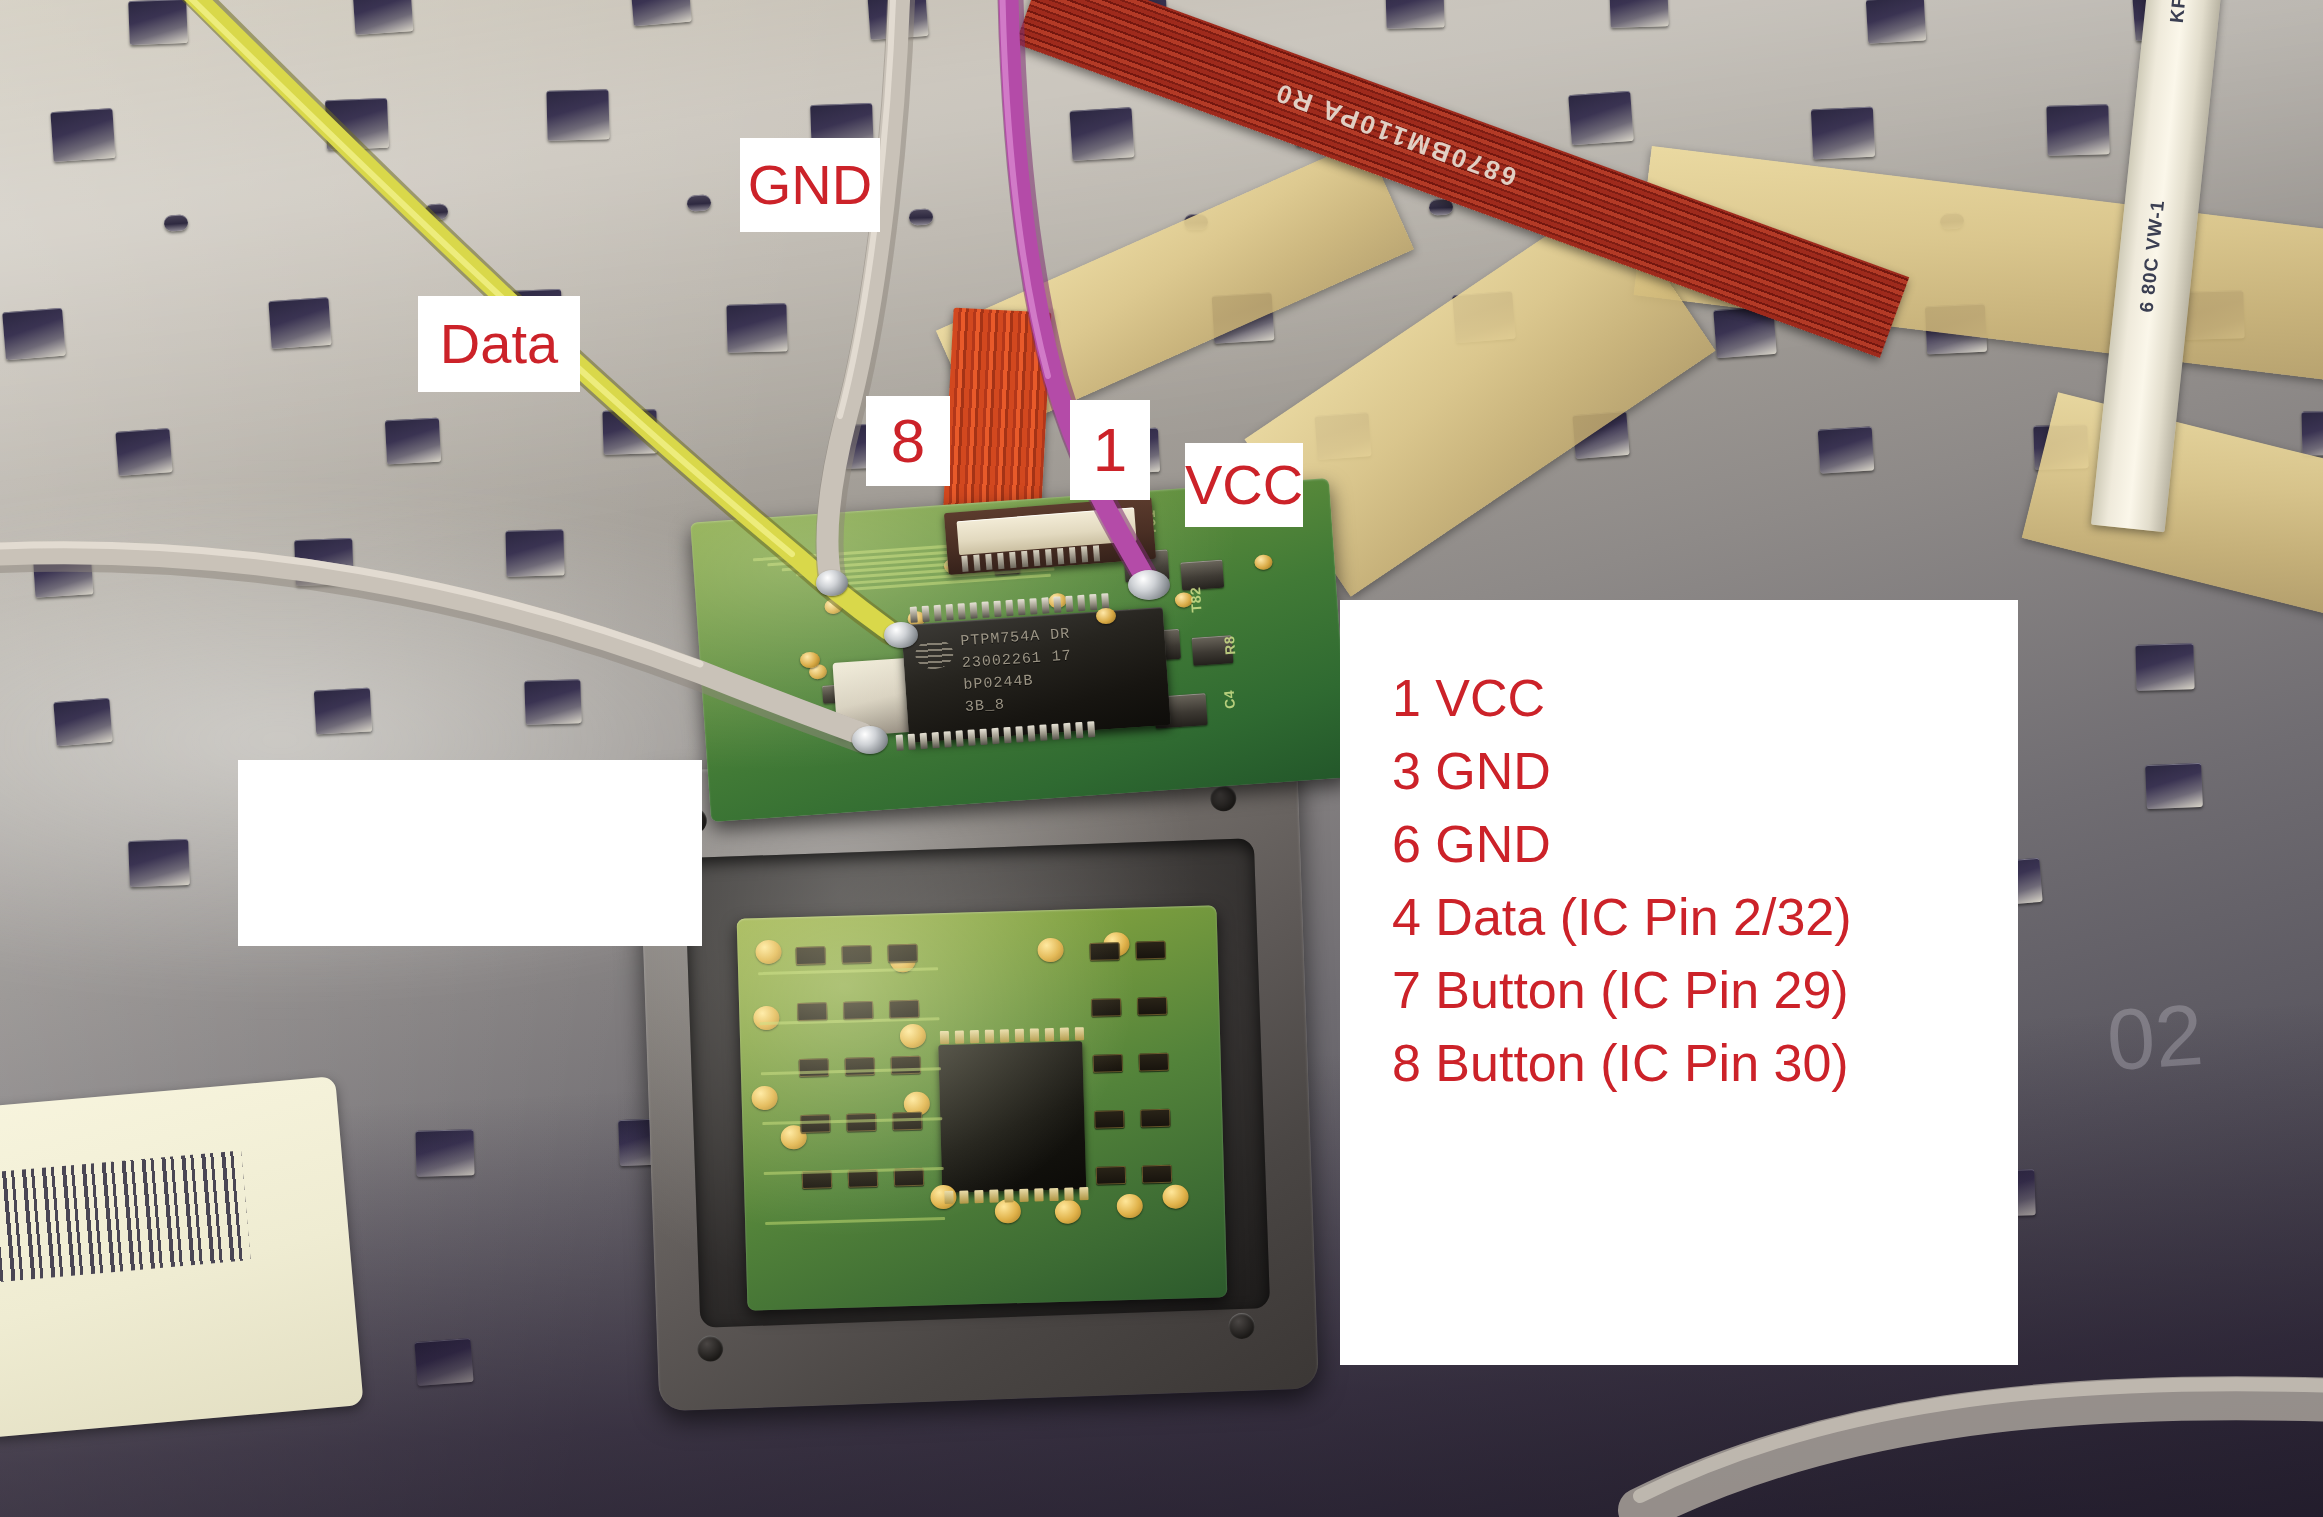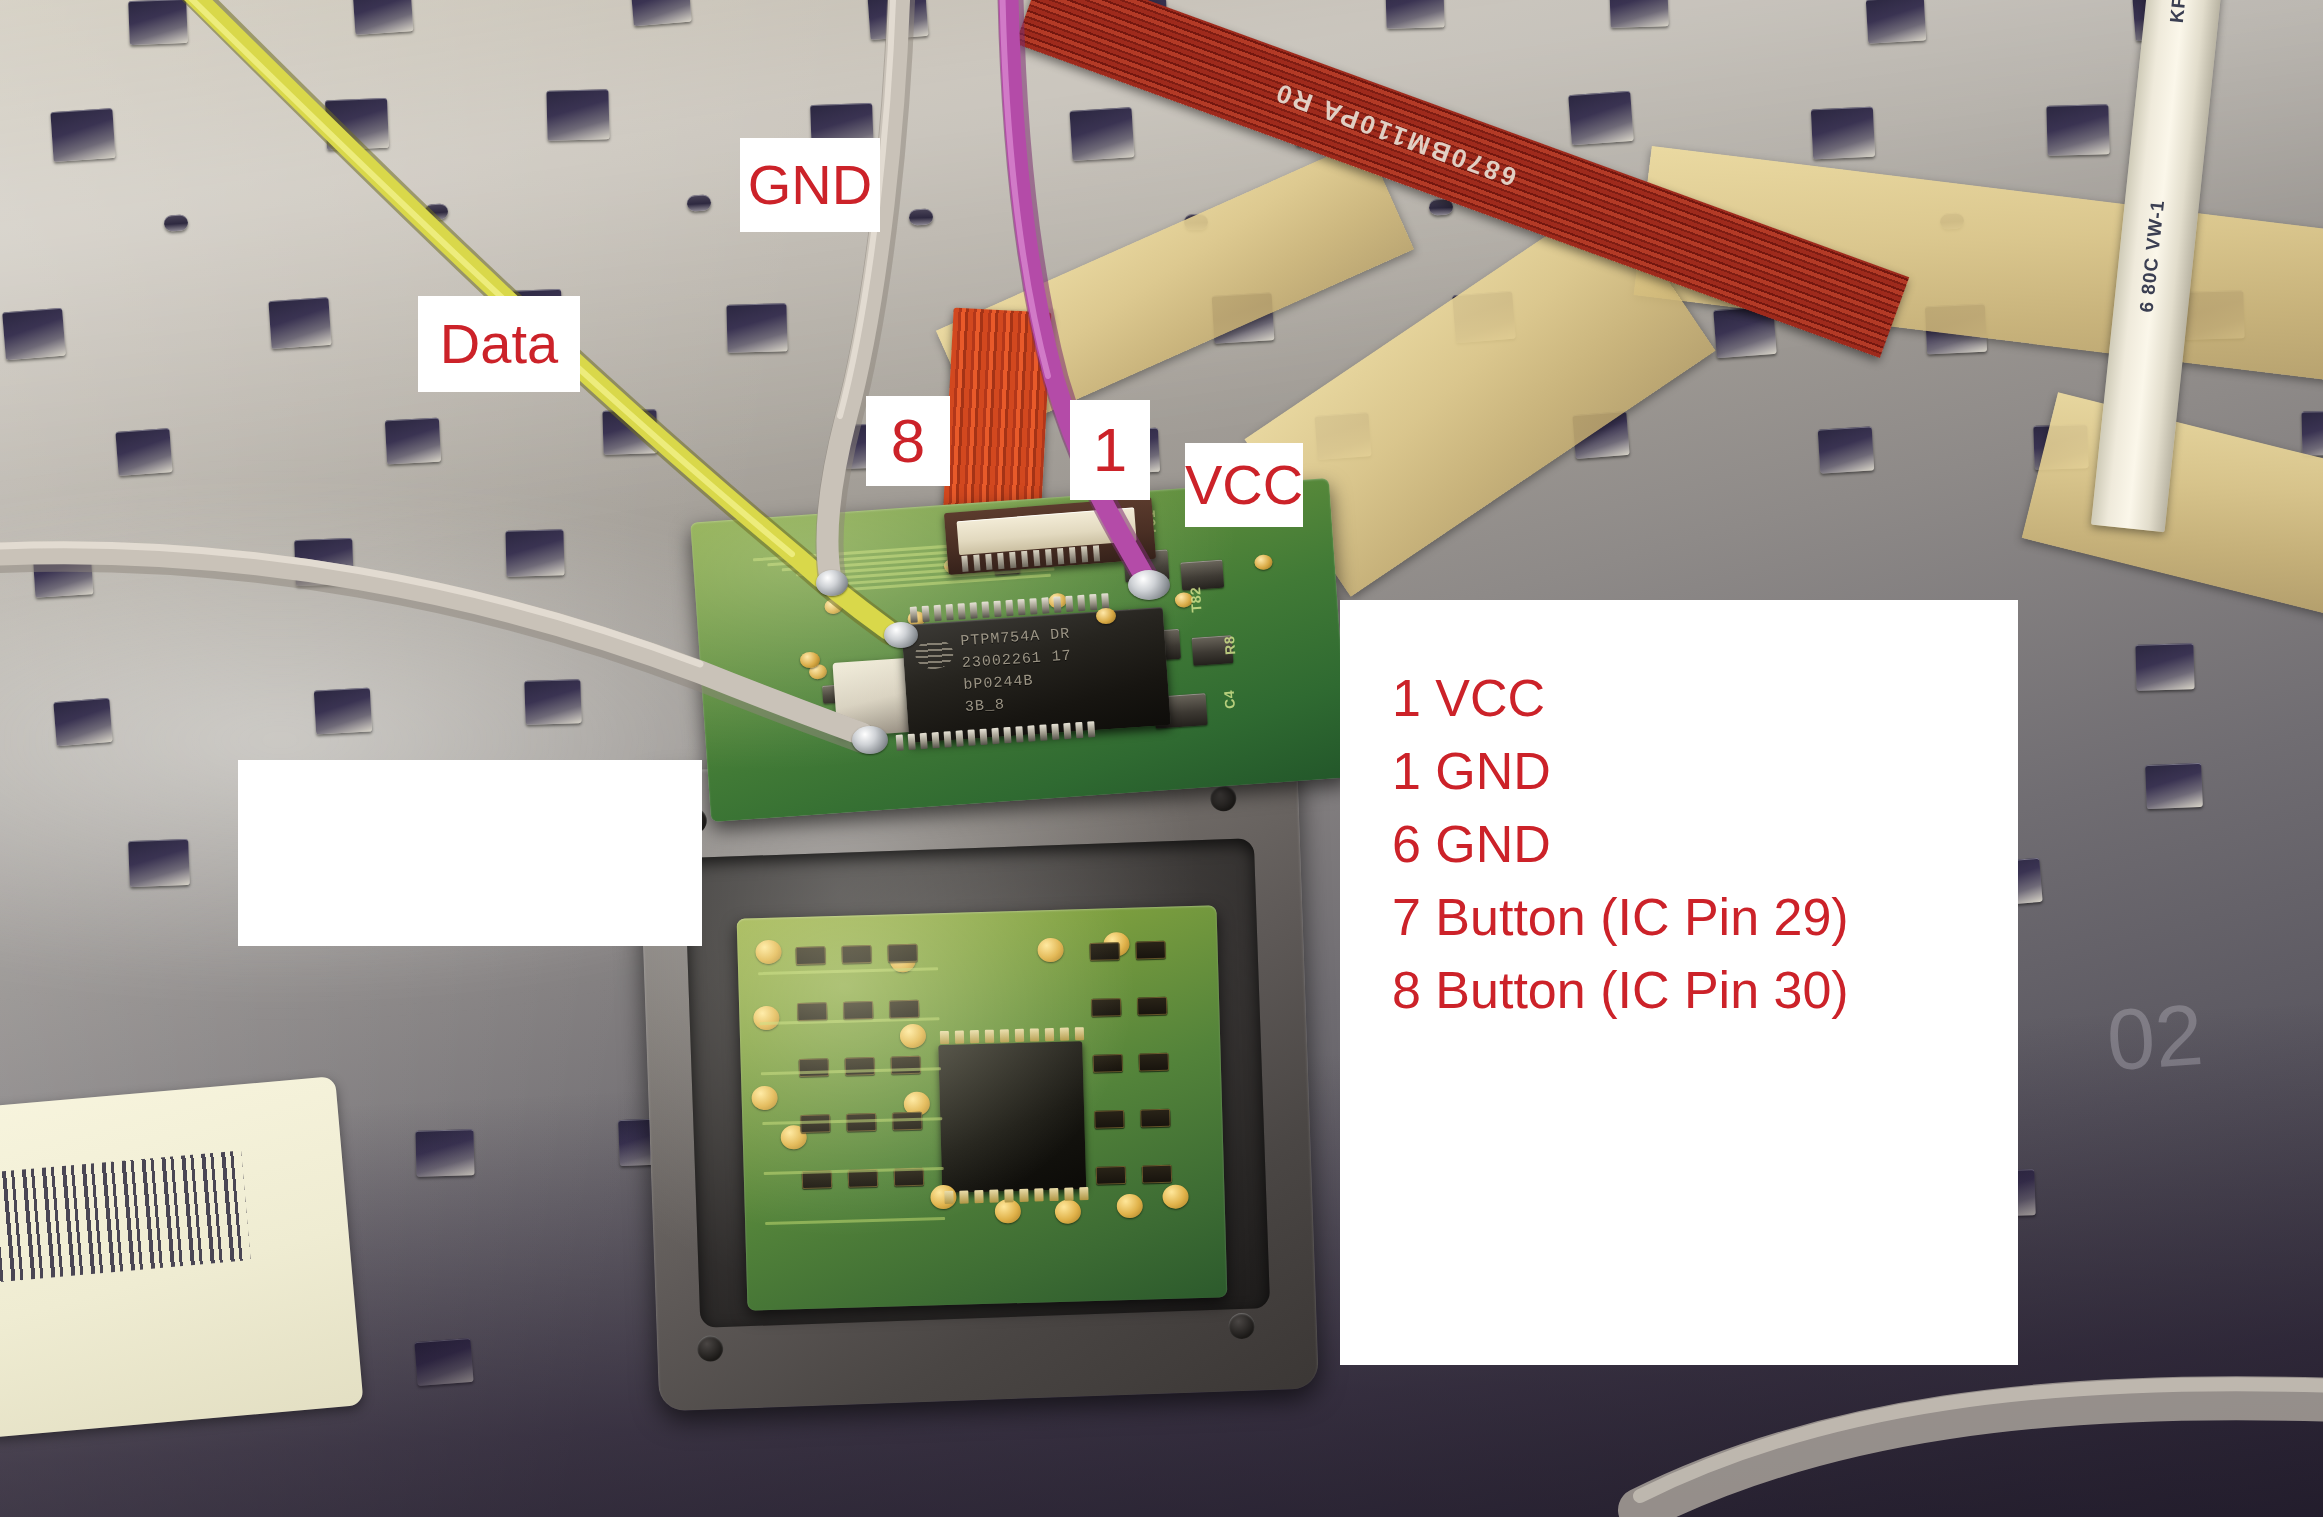--- a/index.html
+++ b/index.html
@@ -609,19 +609,20 @@
 
   <div class="ann num" style="left:866px;top:396px;width:84px;height:90px;">8</div>
 
   <div class="ann num" style="left:1070px;top:400px;width:80px;height:100px;">1</div>
 
   <div id="ic-label">
   </div>
 
   <div id="legend-box">
     <div class="line">1 VCC</div>
-    <div class="line">1 GND</div>
+    <div class="line">3 GND</div>
     <div class="line">6 GND</div>
+    <div class="line">4 Data (IC Pin 2/32)</div>
     <div class="line">7 Button (IC Pin 29)</div>
     <div class="line">8 Button (IC Pin 30)</div>
   </div>
 
 </div>
 
 </body></html>

